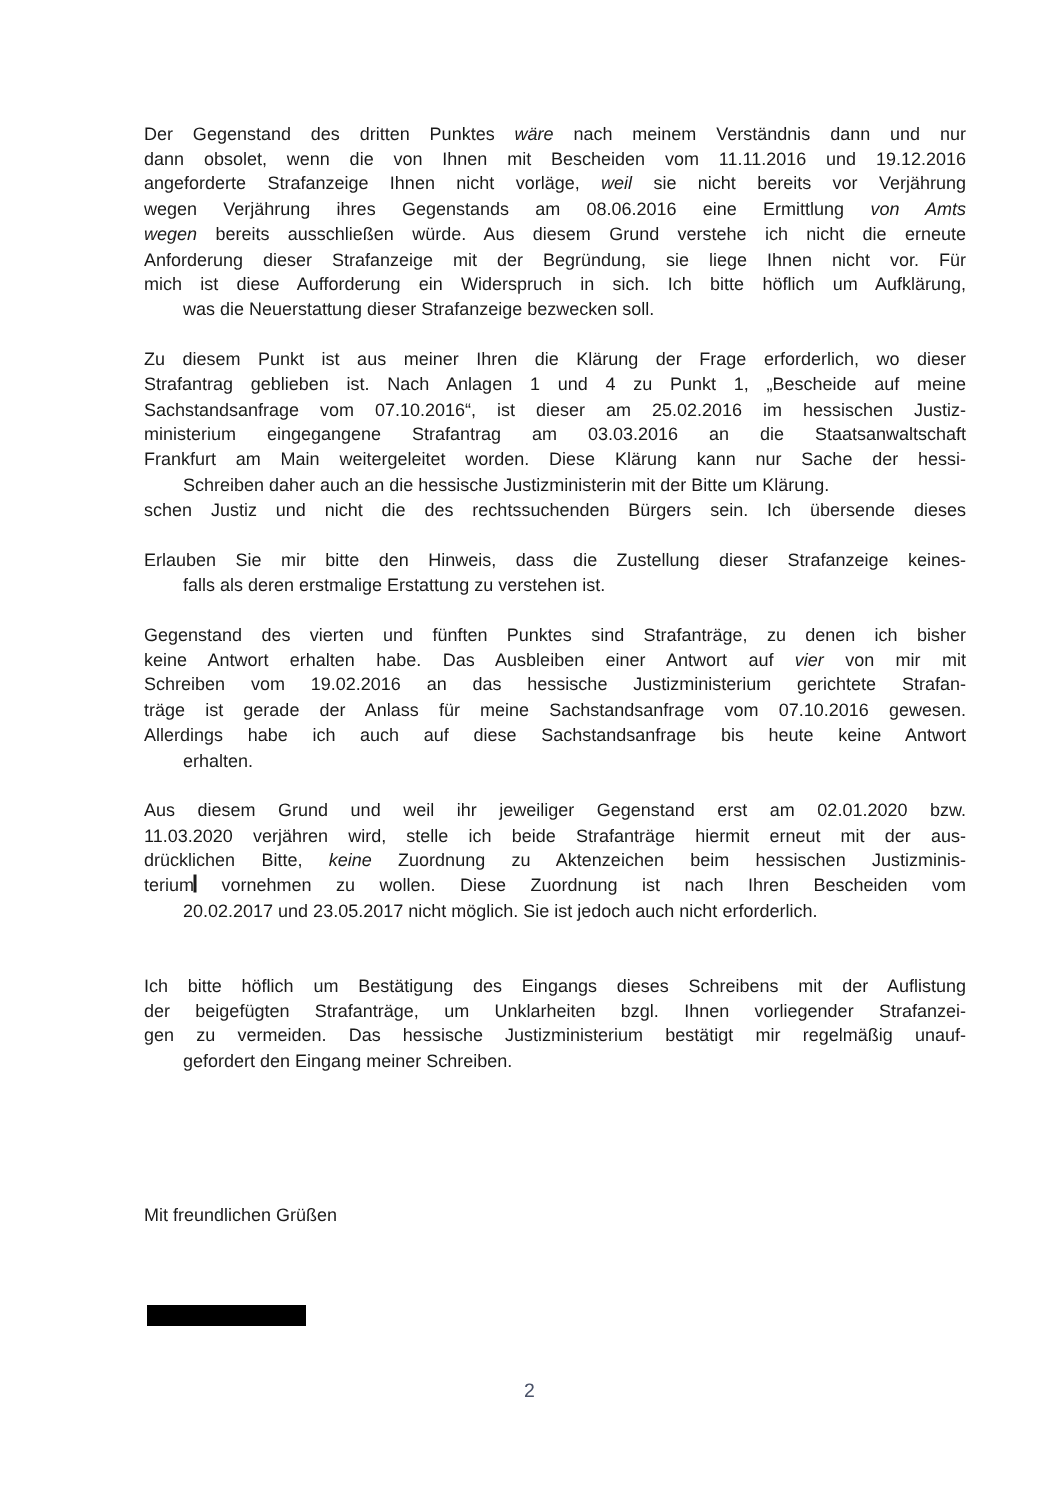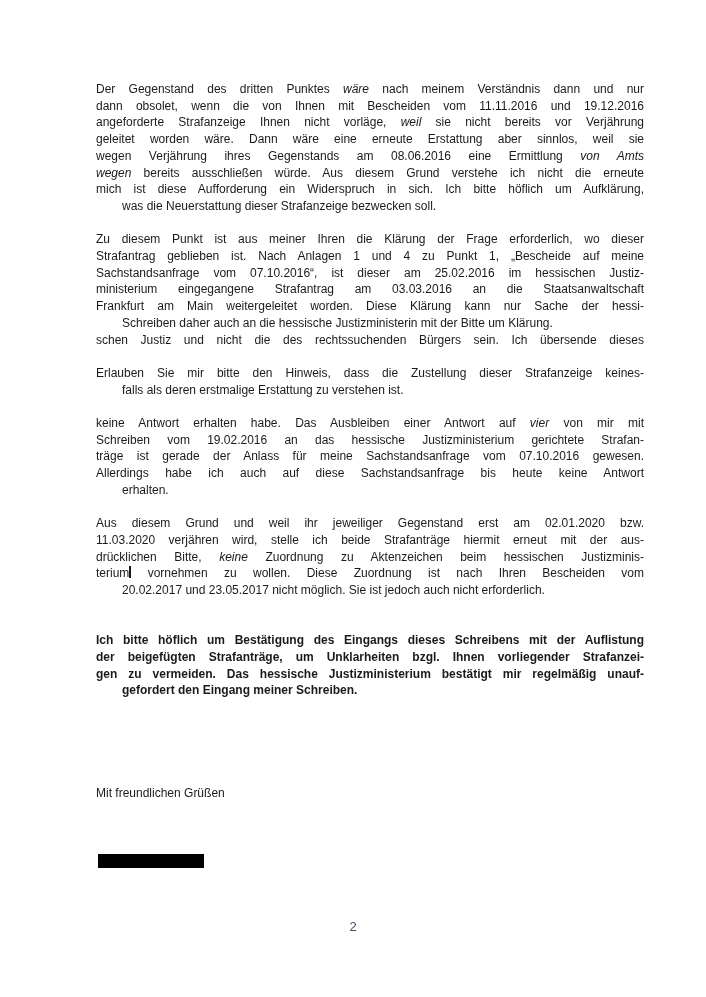--- a/index.html
+++ b/index.html
@@ -23,21 +23,20 @@
     top: 81px;
     width: 548px;
     font-size: 12px;
     line-height: 16.7px;
   }
   .paragraph {
     margin: 0 0 16.7px 0;
   }
   .paragraph.gap-large {
     margin-top: 33.4px;
-    font-weight: bold;
   }
   .line {
     text-align: justify;
     text-align-last: justify;
   }
   .line.last {
     text-align-last: left;
     margin-left: 26px;
   }
   .line em {
@@ -73,40 +72,41 @@
 </head>
 <body>
 
 <div class="page">
   <div class="content">
     <div>
         <div class="paragraph">
           <div class="line"><span>Der Gegenstand des dritten Punktes </span><em>wäre</em><span> nach meinem Verständnis dann und nur</span></div>
           <div class="line"><span>dann obsolet, wenn die von Ihnen mit Bescheiden vom 11.11.2016 und 19.12.2016</span></div>
           <div class="line"><span>angeforderte Strafanzeige Ihnen nicht vorläge, </span><em>weil</em><span> sie nicht bereits vor Verjährung</span></div>
-          <div class="line"><span>geleitet worden wäre. Dann wäre eine erneute Erstattung aber sinnlos, weil sie</span></div>
           <div class="line"><span>wegen Verjährung ihres Gegenstands am 08.06.2016 eine Ermittlung </span><em>von Amts</em></div>
           <div class="line"><em>wegen</em><span> bereits ausschließen würde. Aus diesem Grund verstehe ich nicht die erneute</span></div>
+          <div class="line"><span>Anforderung dieser Strafanzeige mit der Begründung, sie liege Ihnen nicht vor. Für</span></div>
           <div class="line"><span>mich ist diese Aufforderung ein Widerspruch in sich. Ich bitte höflich um Aufklärung,</span></div>
           <div class="line last"><span>was die Neuerstattung dieser Strafanzeige bezwecken soll.</span></div>
         </div>
         <div class="paragraph">
           <div class="line"><span>Zu diesem Punkt ist aus meiner Ihren die Klärung der Frage erforderlich, wo dieser</span></div>
           <div class="line"><span>Strafantrag geblieben ist. Nach Anlagen 1 und 4 zu Punkt 1, „Bescheide auf meine</span></div>
           <div class="line"><span>Sachstandsanfrage vom 07.10.2016“, ist dieser am 25.02.2016 im hessischen Justiz-</span></div>
           <div class="line"><span>ministerium eingegangene Strafantrag am 03.03.2016 an die Staatsanwaltschaft</span></div>
           <div class="line"><span>Frankfurt am Main weitergeleitet worden. Diese Klärung kann nur Sache der hessi-</span></div>
           <div class="line last"><span>Schreiben daher auch an die hessische Justizministerin mit der Bitte um Klärung.</span></div>
           <div class="line"><span>schen Justiz und nicht die des rechtssuchenden Bürgers sein. Ich übersende dieses</span></div>
         </div>
         <div class="paragraph">
           <div class="line"><span>Erlauben Sie mir bitte den Hinweis, dass die Zustellung dieser Strafanzeige keines-</span></div>
           <div class="line last"><span>falls als deren erstmalige Erstattung zu verstehen ist.</span></div>
         </div>
         <div class="paragraph">
+          <div class="line"><span>Gegenstand des vierten und fünften Punktes sind Strafanträge, zu denen ich bisher</span></div>
           <div class="line"><span>keine Antwort erhalten habe. Das Ausbleiben einer Antwort auf </span><em>vier</em><span> von mir mit</span></div>
           <div class="line"><span>Schreiben vom 19.02.2016 an das hessische Justizministerium gerichtete Strafan-</span></div>
           <div class="line"><span>träge ist gerade der Anlass für meine Sachstandsanfrage vom 07.10.2016 gewesen.</span></div>
           <div class="line"><span>Allerdings habe ich auch auf diese Sachstandsanfrage bis heute keine Antwort</span></div>
           <div class="line last"><span>erhalten.</span></div>
         </div>
         <div class="paragraph">
           <div class="line"><span>Aus diesem Grund und weil ihr jeweiliger Gegenstand erst am 02.01.2020 bzw.</span></div>
           <div class="line"><span>11.03.2020 verjähren wird, stelle ich beide Strafanträge hiermit erneut mit der aus-</span></div>
           <div class="line"><span>drücklichen Bitte, </span><em>keine</em><span> Zuordnung zu Aktenzeichen beim hessischen Justizminis-</span></div>

